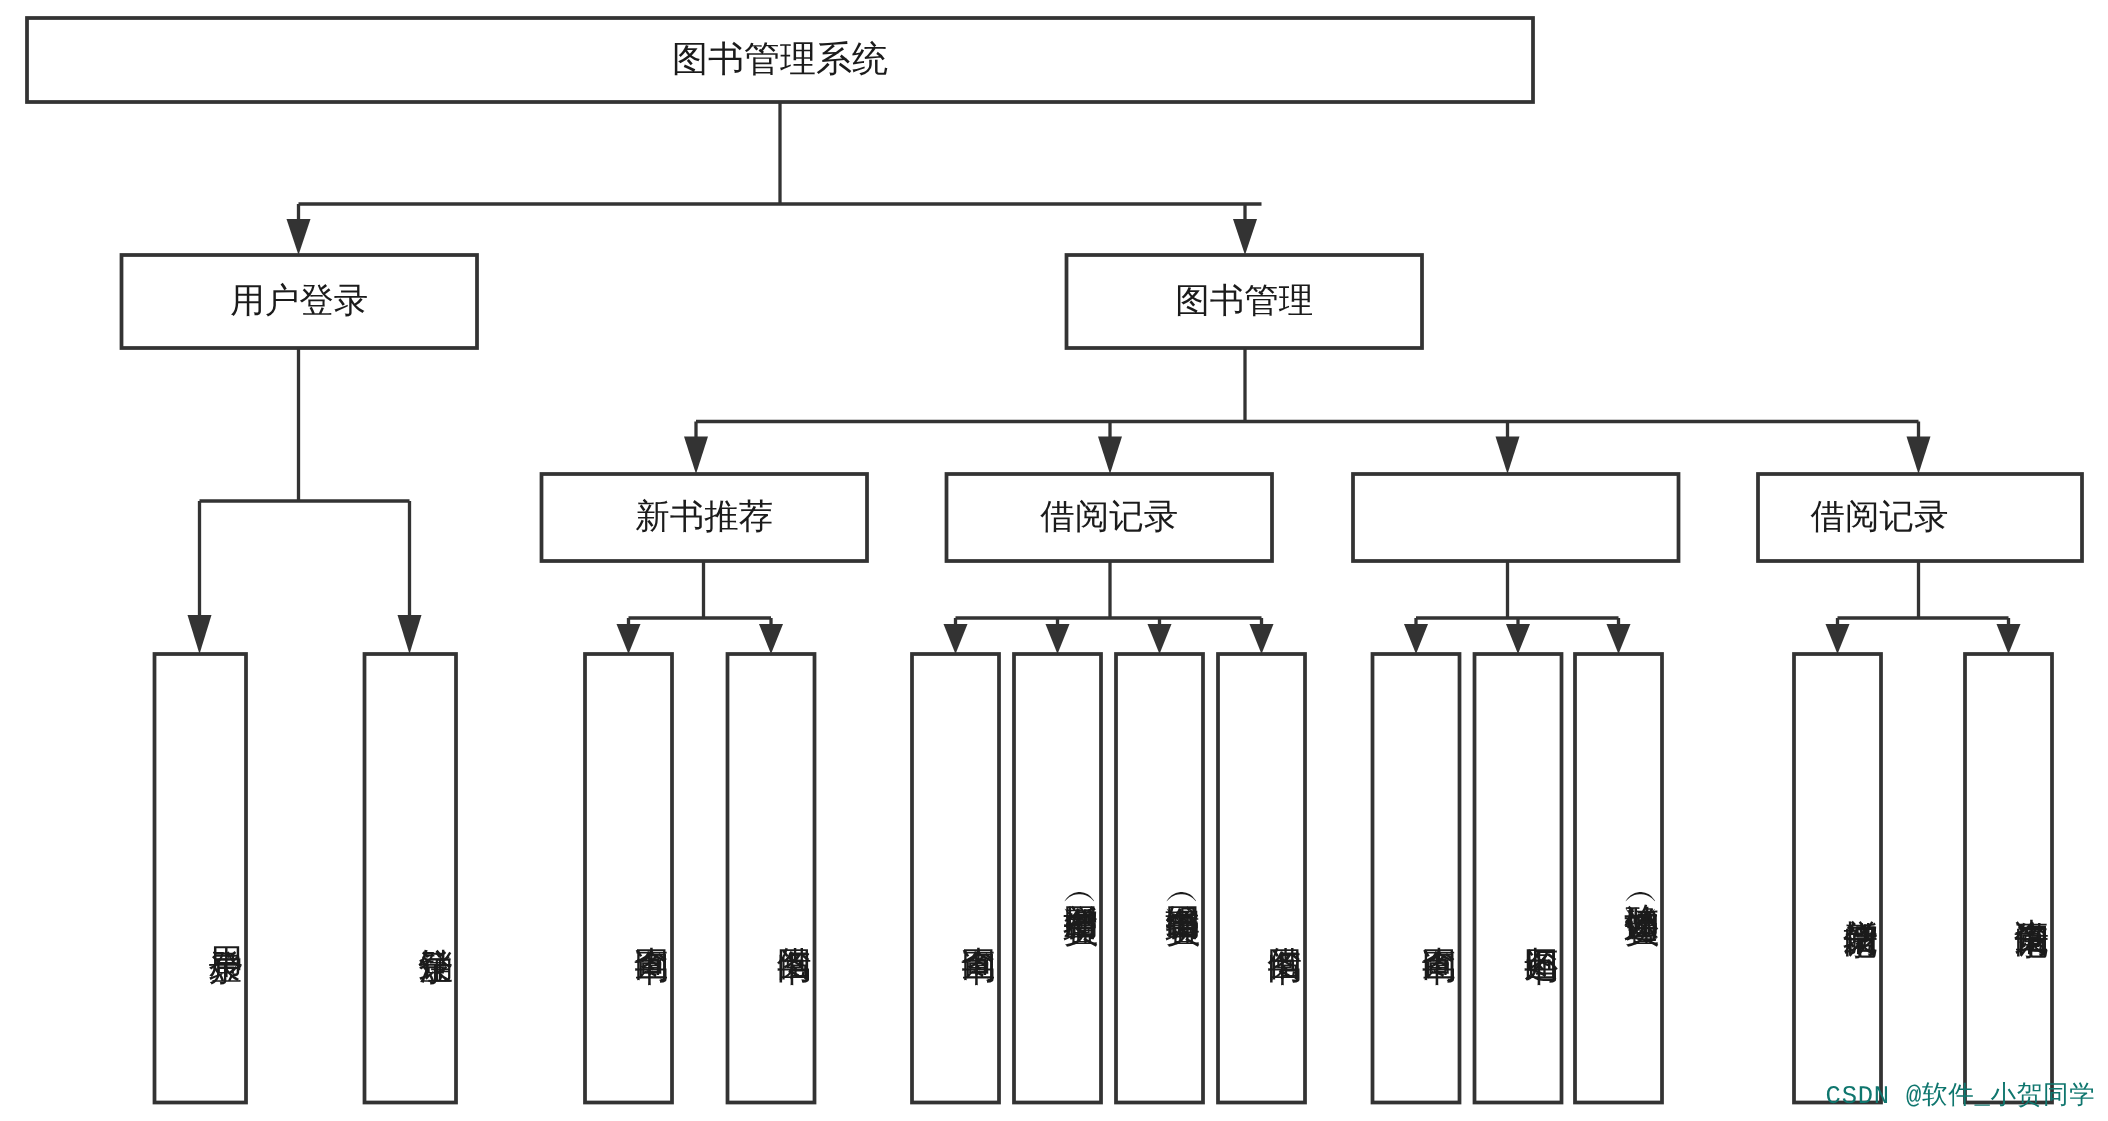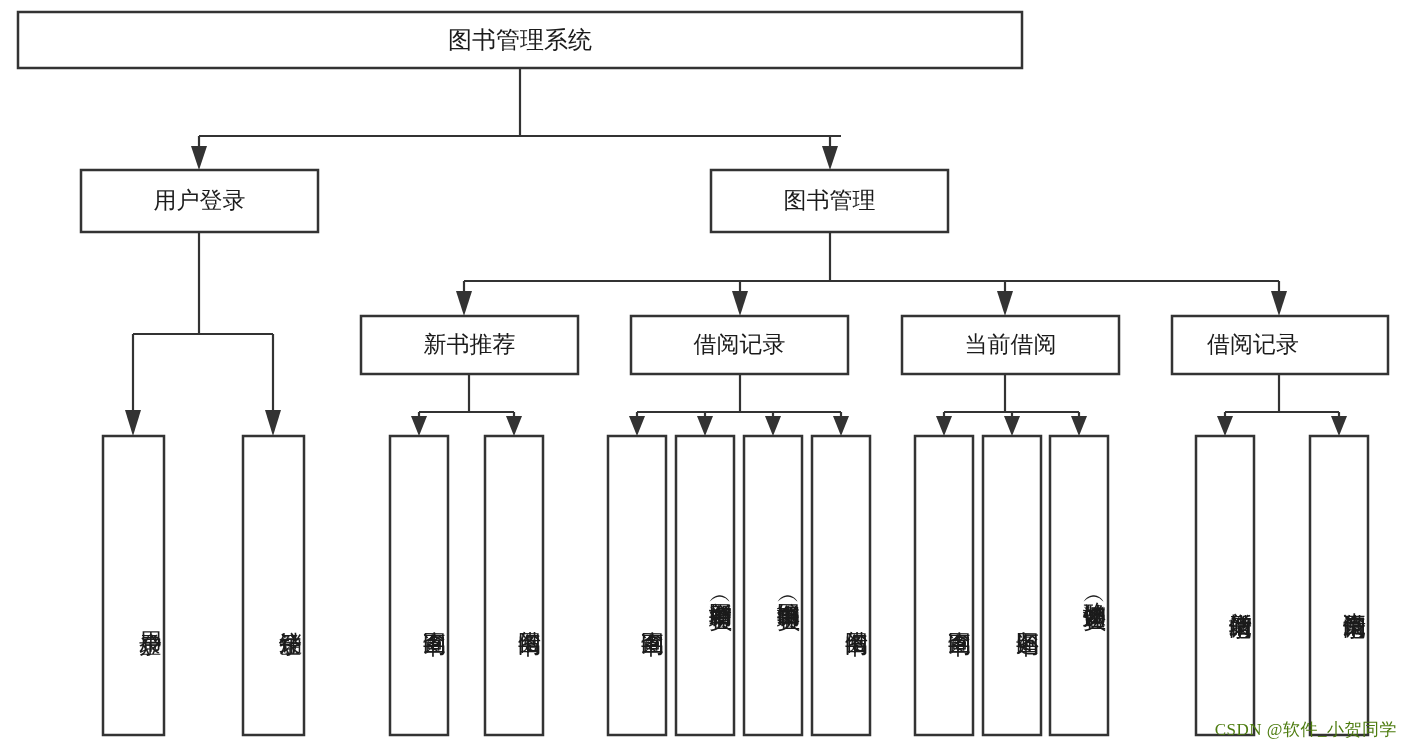--- a/index.html
+++ b/index.html
@@ -64,22 +64,22 @@
     box-sizing: border-box;
   }
   .label-root {
     font-size: 24px;
   }
   .watermark {
     position: absolute;
     right: 8px;
     bottom: 6px;
     font-size: 17px;
-    color: #4d7c0f;
-    font-family: Liberation Serif, serif;
+    color: #0f766e;
+    font-family: Liberation Mono, monospace;
     letter-spacing: 0.5px;
     white-space: nowrap;
   }
 </style>
 </head>
 <body>
 
 <div id="canvas">
 
   <svg class="diagram" viewBox="0 0 1405 747">
@@ -186,21 +186,20 @@
     <rect class="node-box" x="1310" y="436" width="58" height="299"></rect>
   </svg>
 
   <div class="node-label label-root" style="left:18px; top:12px; width:1004px; height:56px;">图书管理系统</div>
 
   <div class="node-label label-h" style="left:81px; top:170px; width:237px; height:62px;">用户登录</div>
   <div class="node-label label-h" style="left:711px; top:170px; width:237px; height:62px;text-align:right;">图书管理</div>
 
   <div class="node-label label-h" style="left:361px; top:316px; width:217px; height:58px;">新书推荐</div>
   <div class="node-label label-h" style="left:631px; top:316px; width:217px; height:58px;">借阅记录</div>
-  <div class="node-label label-h" style="left:902px; top:316px; width:217px; height:58px;">当前借阅</div>
   <div class="node-label label-h" style="left:1145px; top:316px; width:216px; height:58px;">借阅记录</div>
 
   <div class="node-label label-v" style="left:103px; top:436px; width:61px; height:299px; padding-top:58px;">用户登录</div>
   <div class="node-label label-v" style="left:243px; top:436px; width:61px; height:299px; padding-top:58px;">注销登录</div>
 
   <div class="node-label label-v" style="left:390px; top:436px; width:58px; height:299px; padding-top:58px;">查询图书</div>
   <div class="node-label label-v" style="left:485px; top:436px; width:58px; height:299px; padding-top:58px;">借阅图书</div>
 
   <div class="node-label label-v" style="left:608px; top:436px; width:58px; height:299px; padding-top:58px;">查询图书</div>
   <div class="node-label label-v" style="left:676px; top:436px; width:58px; height:299px; padding-top:6px;">新增图书（管理员）</div>

